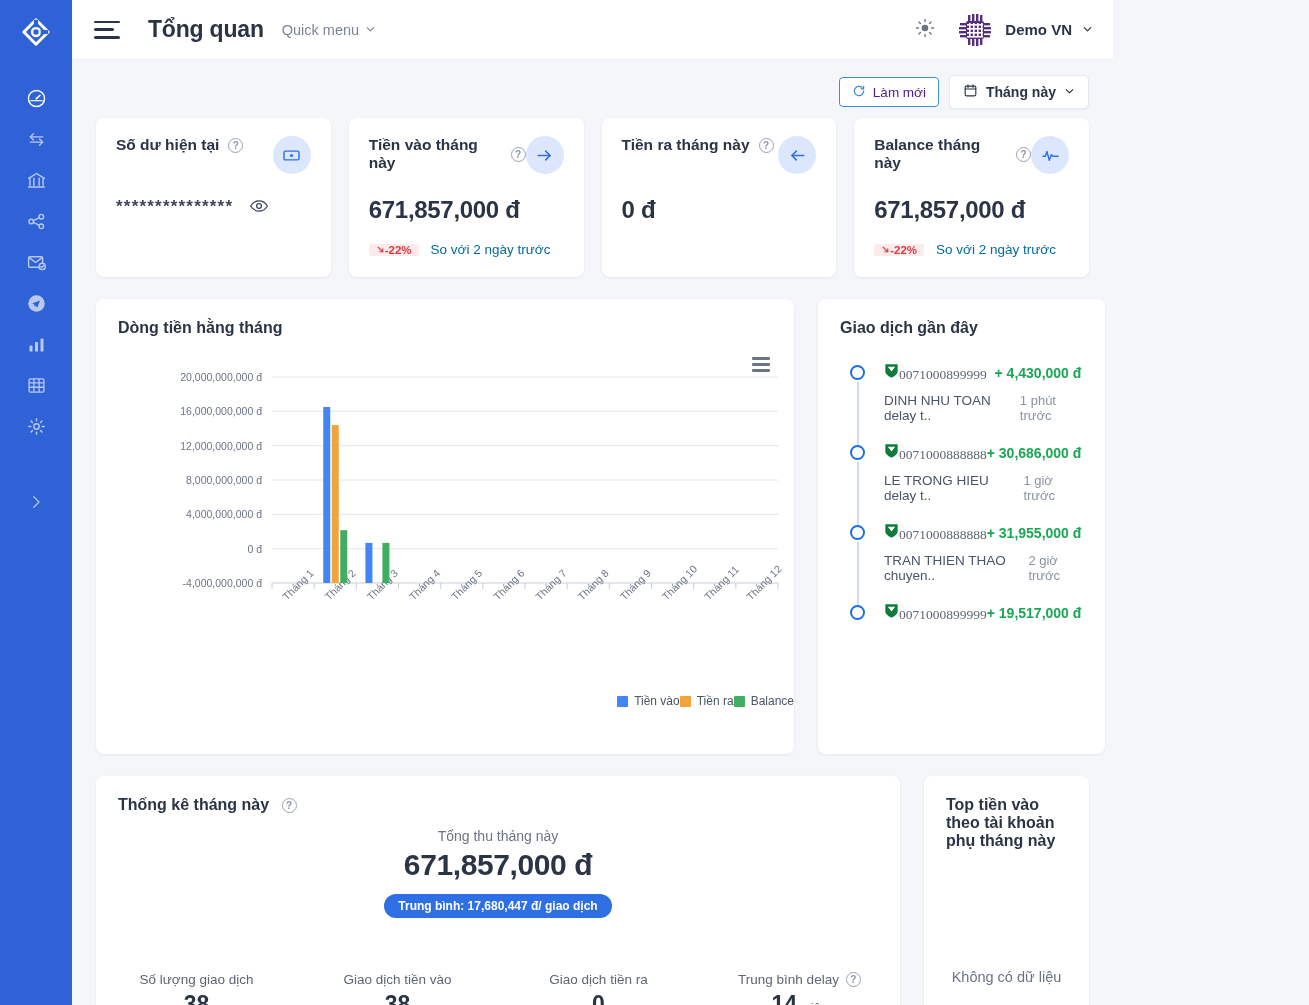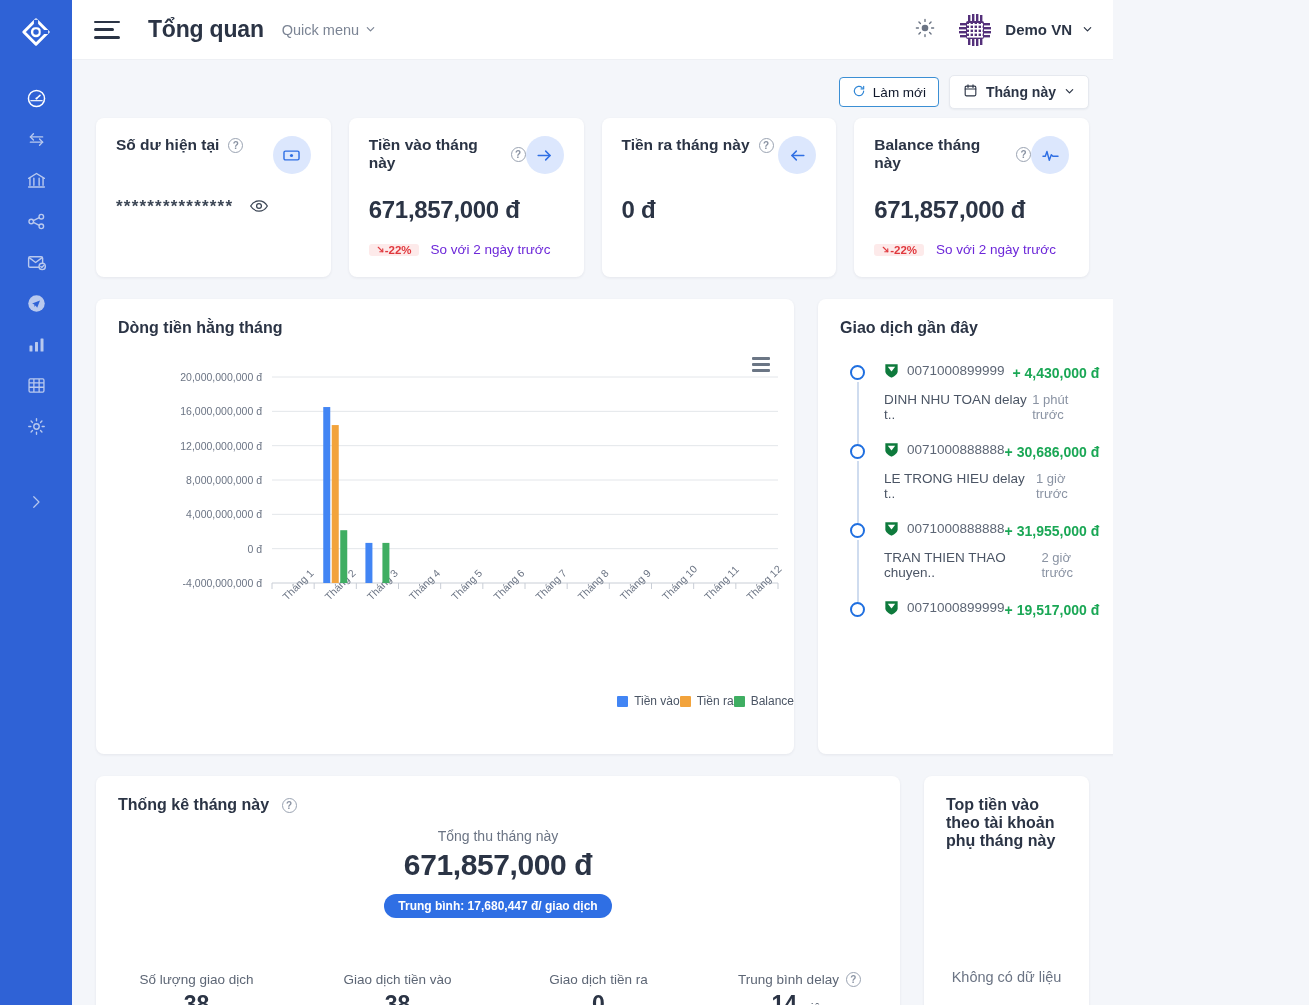--- a/index.html
+++ b/index.html
@@ -60,21 +60,21 @@
   .user-chip { display: flex; align-items: center; gap: 10px; cursor: pointer; }
   .avatar { width: 40px; height: 40px; border-radius: 50%; overflow: hidden; background: #fff; }
   .user-name { font-size: 15px; font-weight: 600; color: #2b3445; }
 
   
   .content { flex: 1 1 auto; padding: 10px 24px 0 24px; overflow: hidden; }
 
   .toolbar { display: flex; justify-content: flex-end; align-items: center; gap: 10px; height: 44px; }
   .btn-refresh {
     height: 30px; padding: 0 12px; border: 1px solid #3b8fd4; border-radius: 4px;
-    background: #fff; color: #0f172a; font-size: 13.5px; font-weight: 500;
+    background: #fff; color: #4c1d95; font-size: 13.5px; font-weight: 500;
     display: flex; align-items: center; gap: 7px; cursor: pointer;
   }
   .btn-period {
     height: 34px; padding: 0 13px; border: 1px solid #e6e9ef; border-radius: 5px;
     background: #fff; color: #2b3445; font-size: 14px; font-weight: 600;
     display: flex; align-items: center; gap: 8px; cursor: pointer;
     box-shadow: 0 1px 2px rgba(20,30,60,.05);
   }
 
   
@@ -105,21 +105,21 @@
   .masked {
     font-size: 17px; font-weight: 700; color: #3c4655; letter-spacing: 1.2px;
     line-height: 1;
   }
   .eye-btn { cursor: pointer; display: flex; align-items: center; }
   .delta-row { display: flex; align-items: center; gap: 12px; margin-top: 18px; }
   .delta-badge {
     background: #fdeaea; color: #e0393e; font-size: 11.5px; font-weight: 700;
     border-radius: 3px; padding: 0 7px; display: flex; align-items: center; gap: 0;
   }
-  .delta-text { font-size: 13.5px; color: #6d28d9; }
+  .delta-text { font-size: 13.5px; color: #0369a1; }
 
   
   .mid-row { display: flex; gap: 24px; margin-top: 22px; }
   .panel { background: #fff; border-radius: 8px; box-shadow: 0 1px 3px rgba(25,35,60,.07); }
   .panel-title { font-size: 16px; font-weight: 700; color: #2b3445; padding: 20px 22px 0 22px; }
   .chart-panel { flex: 0 0 698px; height: 455px; position: relative; }
   .tx-panel { flex: 1 1 auto; height: 455px; position: relative; }
 
   
   .chart-menu { position: absolute; right: 24px; top: 58px; cursor: pointer; }
@@ -139,21 +139,21 @@
   .tx-dot {
     position: absolute; left: 8px; top: 2px;
     width: 15px; height: 15px; border-radius: 50%;
     border: 2.6px solid #1f6fe0; background: #fff; box-sizing: border-box;
   }
   .tx-line {
     position: absolute; left: 15px; top: 19px; bottom: -22px; width: 1.5px; background: #cfdcef;
   }
   .tx-row:last-of-type .tx-line { display: none; }
   .tx-top { display: flex; align-items: center; justify-content: space-between; }
-  .tx-acct { display: flex; align-items: flex-start; gap: 8px; font-size: 13.5px; color: #5d6675; }
+  .tx-acct { display: flex; align-items: flex-end; gap: 0; font-size: 13.5px; color: #5d6675; font-family: Liberation Serif, serif; }
   .tx-amount { font-size: 14px; font-weight: 700; color: #1aa755; white-space: nowrap; }
   .tx-bottom { display: flex; align-items: center; justify-content: space-between; margin-top: 10px; }
   .tx-desc { font-size: 13.5px; color: #4b5565; }
   .tx-time { font-size: 13px; color: #8a93a3; }
   .see-more {
     text-align: center; margin-top: 18px;
     font-size: 14px; color: #2f7fdb; font-weight: 600; cursor: pointer;
     display: flex; align-items: center; justify-content: center; gap: 6px;
   }
 

